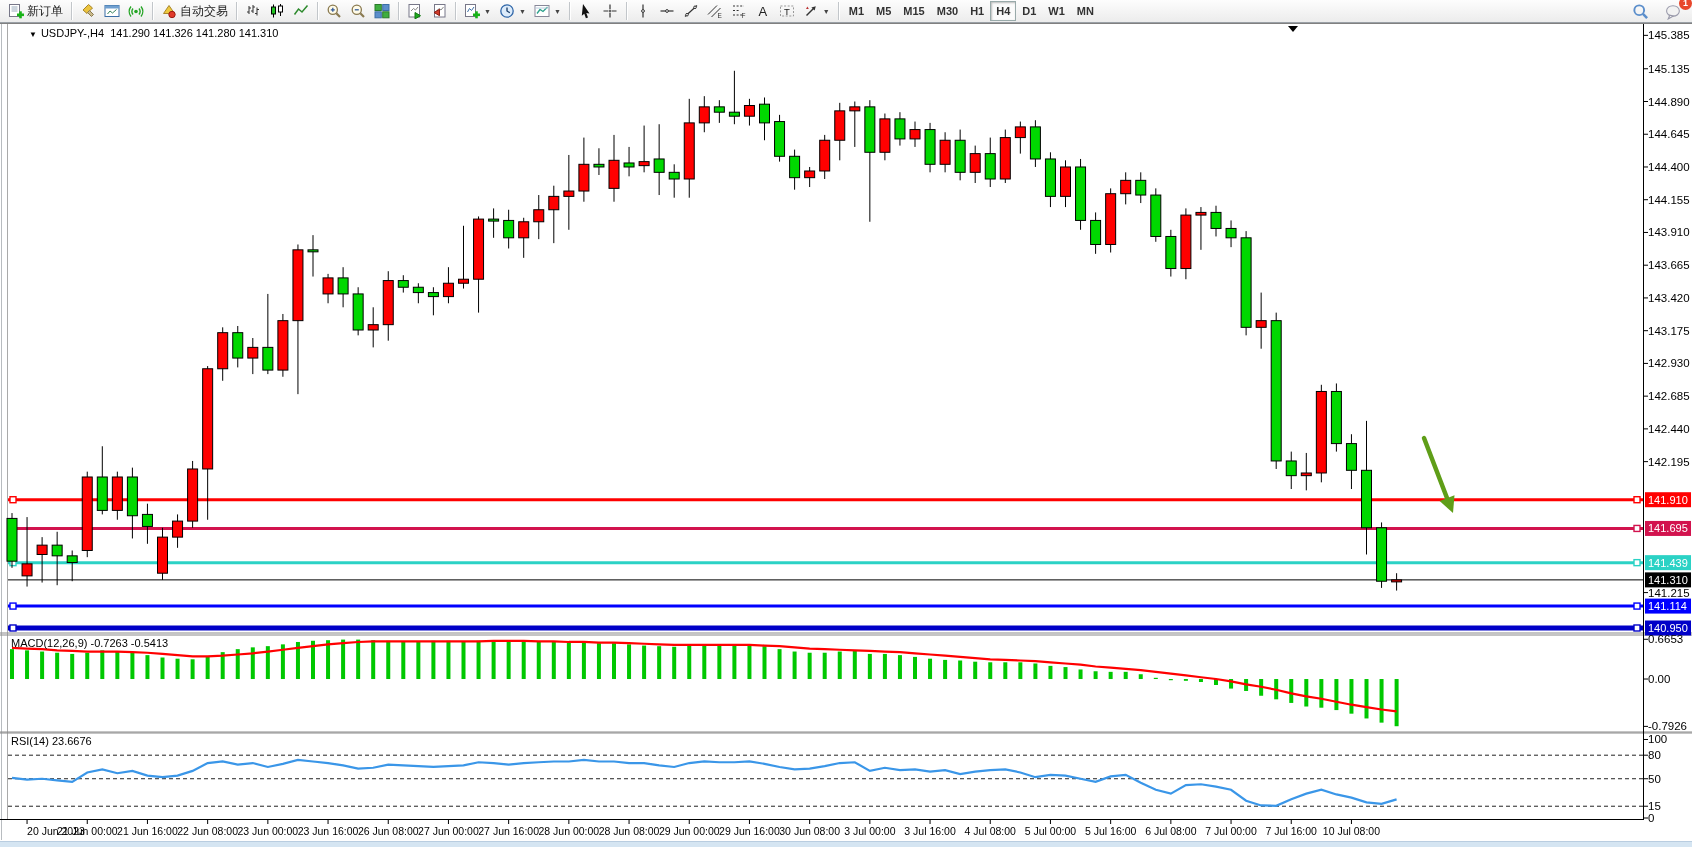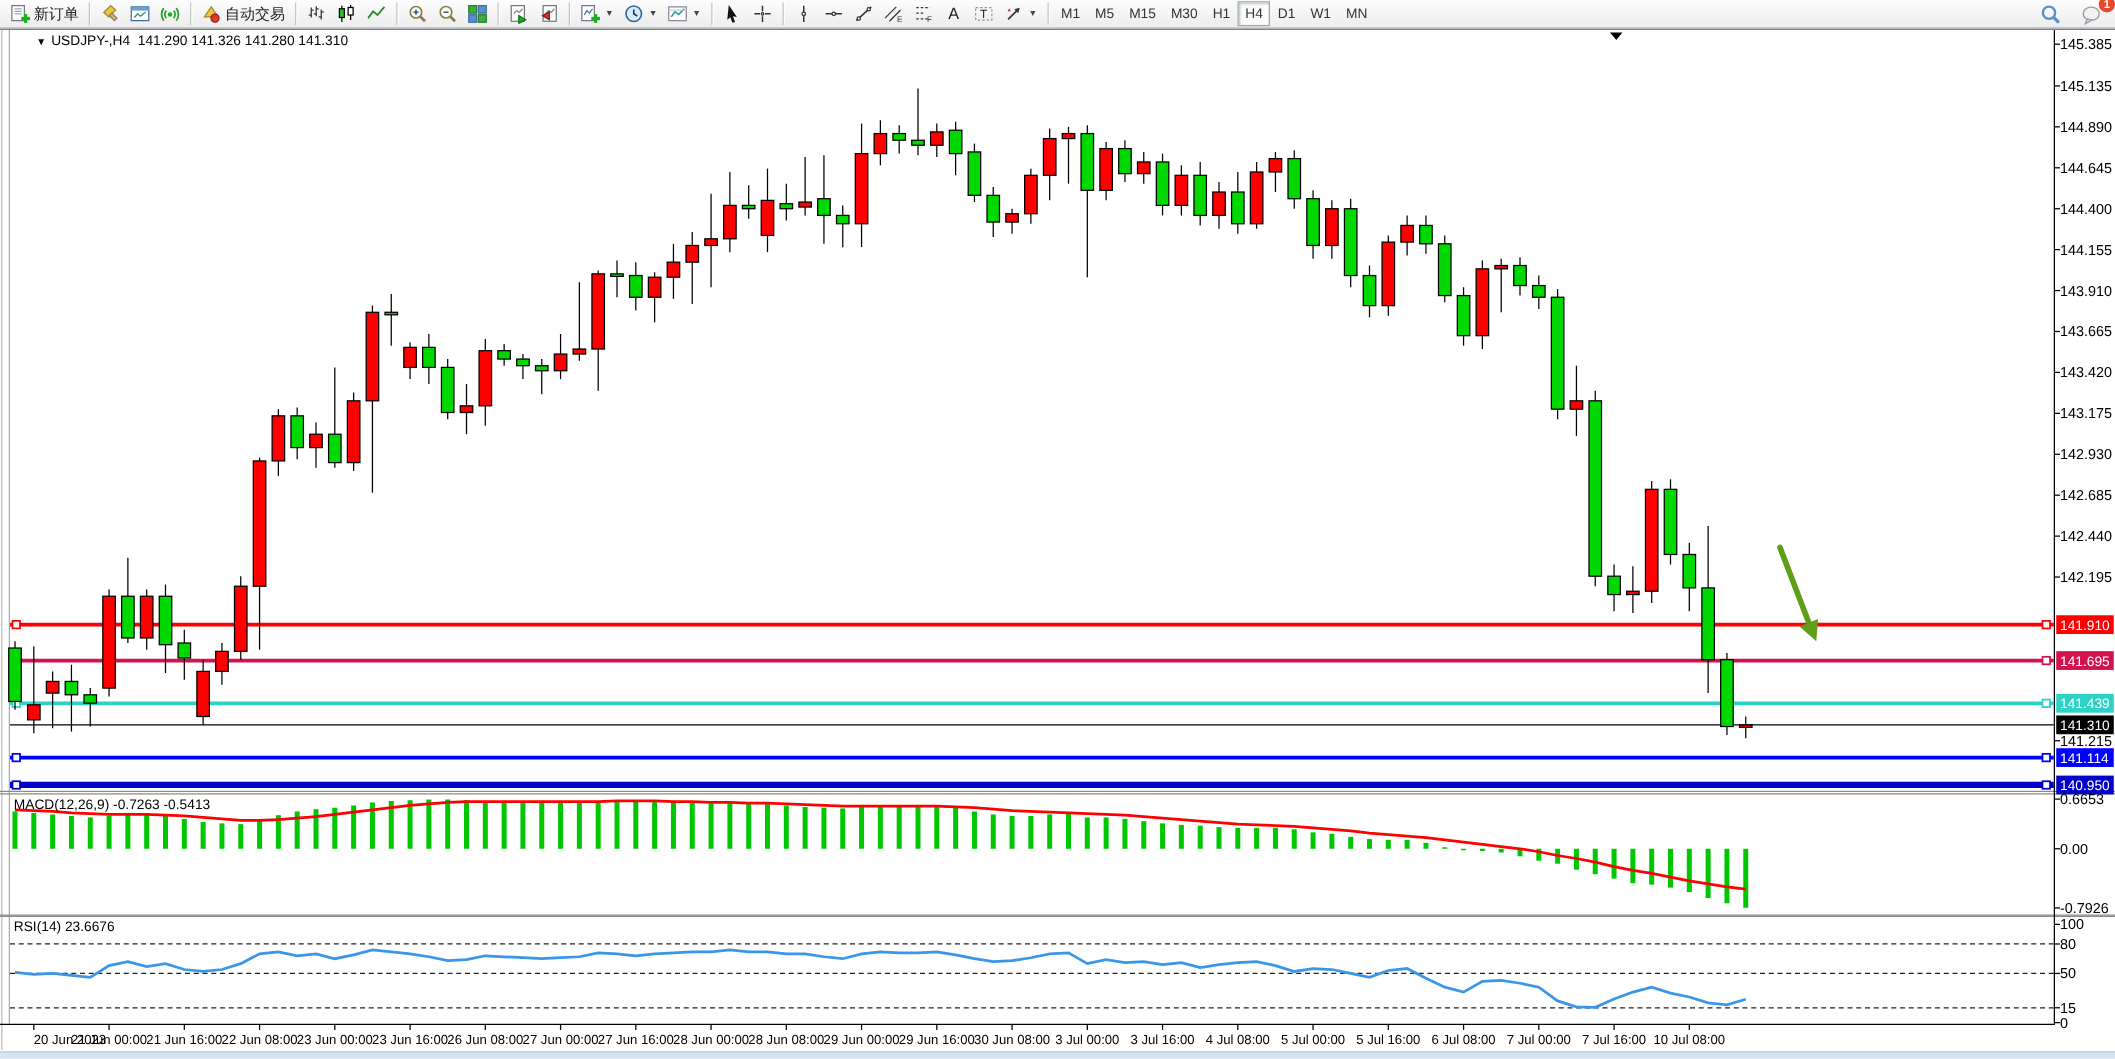--- a/index.html
+++ b/index.html
@@ -9,21 +9,21 @@
   #toolbar{position:absolute;left:0;top:0;width:1692px;height:23px;
     background:linear-gradient(#fdfdfd,#ececec);border-bottom:1px solid #9aa0a6;
     display:flex;align-items:center;padding-left:4px;box-sizing:border-box;}
   .tb-group{display:flex;align-items:center;height:22px;}
   .tb-sep{width:1px;height:18px;background:#c2c6ca;margin:0 4px;box-shadow:1px 0 0 #fff;}
   .tb-btn{display:flex;align-items:center;gap:3px;padding:1px 3px;border:1px solid transparent;
     border-radius:2px;cursor:default;height:18px;}
   .tb-btn svg{display:block;}
   .tb-label{font-size:12px;color:#222;white-space:nowrap;}
   .dd{font-size:7px;color:#444;margin-left:1px;}
-  .tf-btn{font-size:11px;font-weight:normal;color:#333;padding:2px 5px;border:1px solid transparent;height:14px;line-height:14px;}
+  .tf-btn{font-size:11px;font-weight:bold;color:#333;padding:2px 5px;border:1px solid transparent;height:14px;line-height:14px;}
   .tf-btn.active{background:#fbfbfb;border:1px solid #9aa;box-shadow:inset 1px 1px 2px rgba(0,0,0,.25);}
   #tb-right{position:absolute;right:6px;top:0;height:22px;display:flex;align-items:center;gap:8px;}
   #badge{position:absolute;top:-4px;right:-7px;background:#e8472c;color:#fff;border-radius:50%;
     width:13px;height:13px;font-size:9px;line-height:13px;text-align:center;font-weight:bold;}
   
   #chart-title{position:absolute;left:29px;top:27px;font-size:11px;color:#000;z-index:5;}
   #chart-title .tri{font-size:8px;margin-right:4px;}
   svg text{font-family:"Liberation Sans",sans-serif;}
   #bottom-strip{position:absolute;left:0;top:841px;width:1692px;height:6px;background:#d5e5f2;border-top:1px solid #b9cde0;}
 </style>

